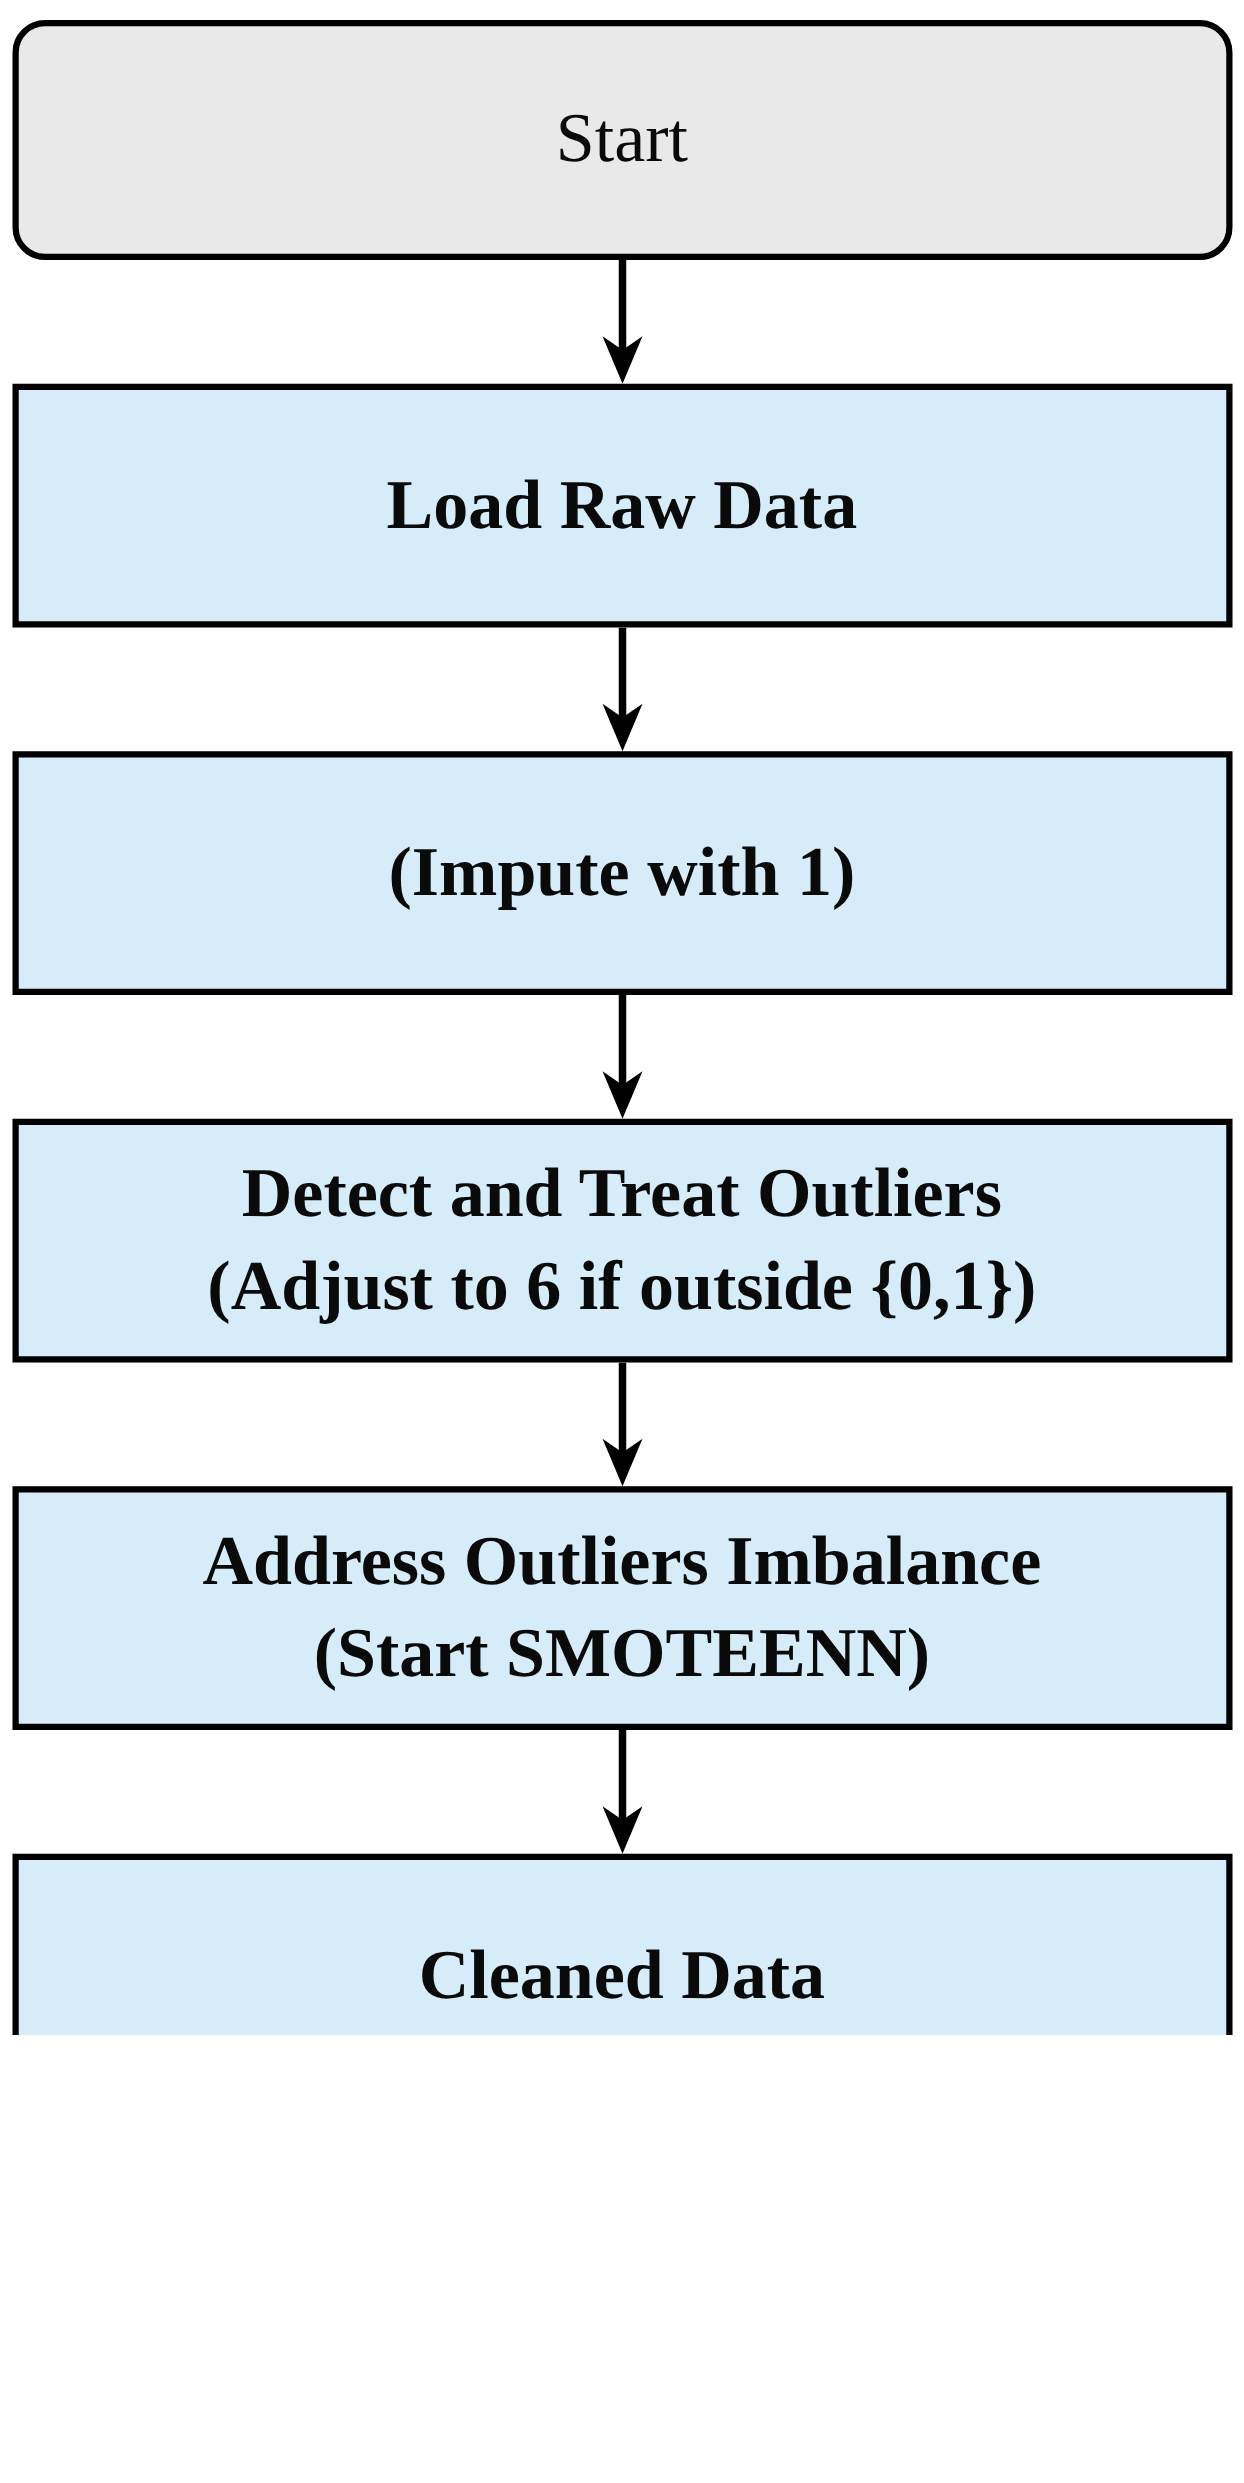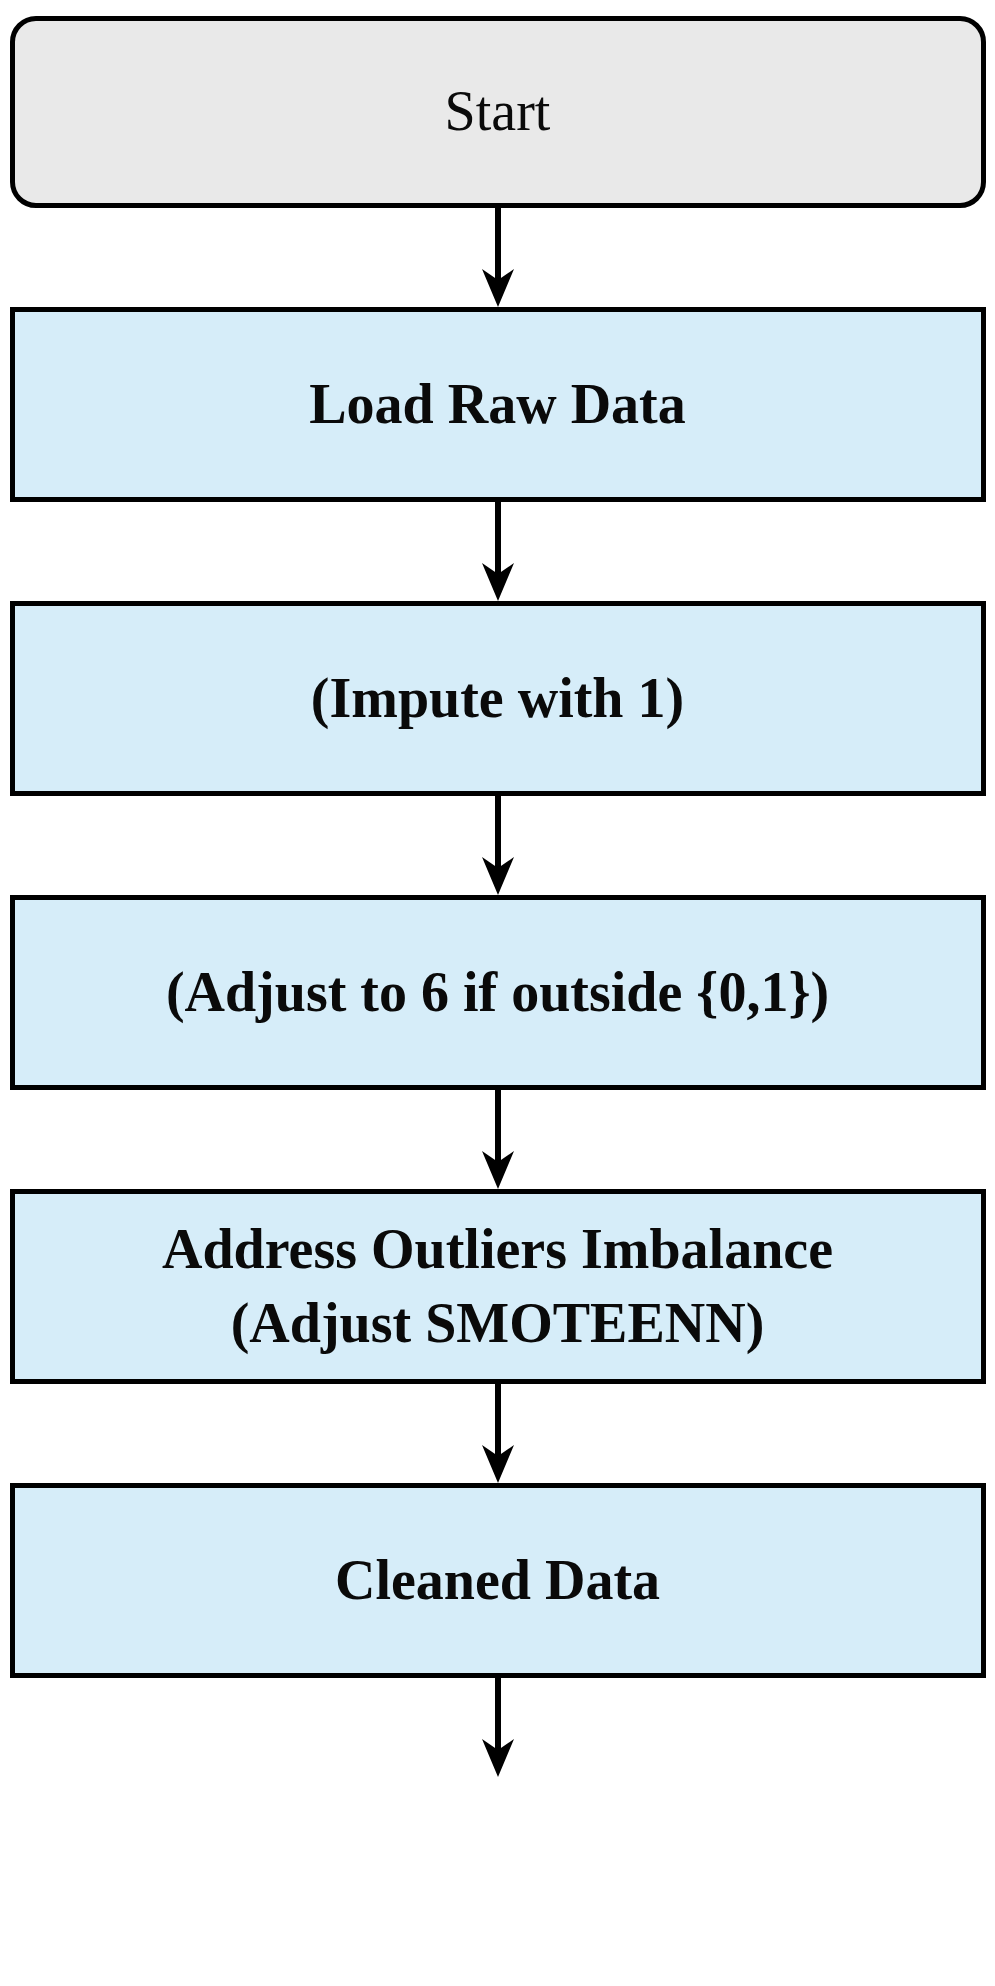--- a/index.html
+++ b/index.html
@@ -3,21 +3,21 @@
 <meta charset="utf-8">
 <style>
   html, body {
     margin: 0;
     padding: 0;
     background: #ffffff;
   }
   .canvas {
     position: relative;
     width: 995px;
-    height: 1986px;
+    height: 1628px;
     background: #ffffff;
     font-family: "Liberation Serif", serif;
     overflow: hidden;
   }
   .flow {
     display: flex;
     flex-direction: column;
     align-items: center;
     padding-top: 16px;
   }
@@ -84,31 +84,32 @@
     <div class="node process">
       <span class="line">(Impute with 1)</span>
     </div>
 
     <svg class="arrow" viewBox="0 0 64 99" xmlns="http://www.w3.org/2000/svg">
       <line x1="32" y1="0" x2="32" y2="78" stroke="#000000" stroke-width="6"></line>
       <path d="M32,99 L16,61 L32,72 L48,61 Z" fill="#000000"></path>
     </svg>
 
     <div class="node process">
+      <span class="line">Detect and Treat Outliers</span>
       <span class="line">(Adjust to 6 if outside {0,1})</span>
     </div>
 
     <svg class="arrow" viewBox="0 0 64 99" xmlns="http://www.w3.org/2000/svg">
       <line x1="32" y1="0" x2="32" y2="78" stroke="#000000" stroke-width="6"></line>
       <path d="M32,99 L16,61 L32,72 L48,61 Z" fill="#000000"></path>
     </svg>
 
     <div class="node process">
       <span class="line">Address Outliers Imbalance</span>
-      <span class="line">(Adjust SMOTEENN)</span>
+      <span class="line">(Start SMOTEENN)</span>
     </div>
 
     <svg class="arrow" viewBox="0 0 64 99" xmlns="http://www.w3.org/2000/svg">
       <line x1="32" y1="0" x2="32" y2="78" stroke="#000000" stroke-width="6"></line>
       <path d="M32,99 L16,61 L32,72 L48,61 Z" fill="#000000"></path>
     </svg>
 
     <div class="node process">
       <span class="line">Cleaned Data</span>
     </div>

